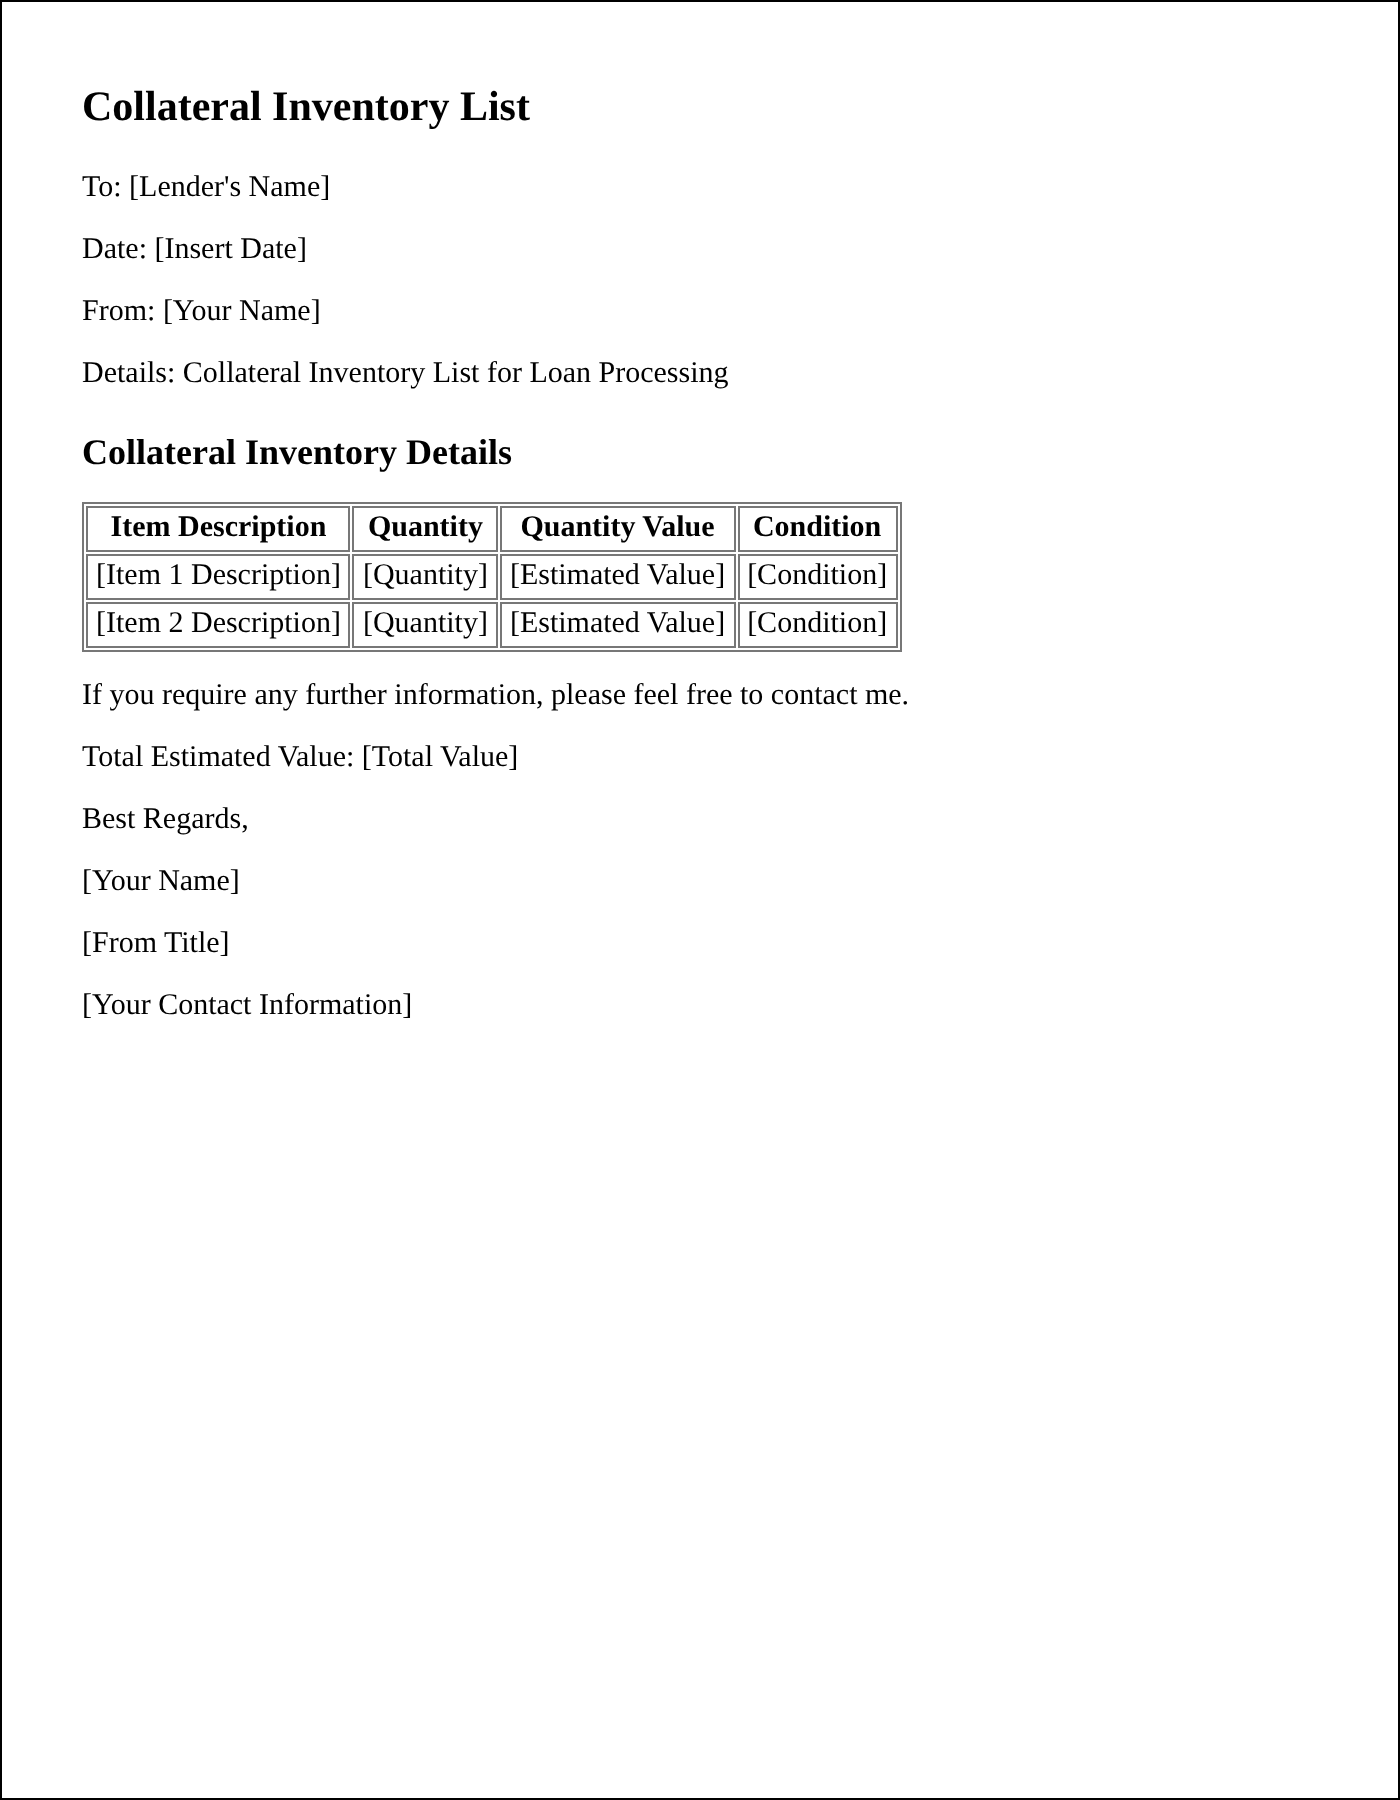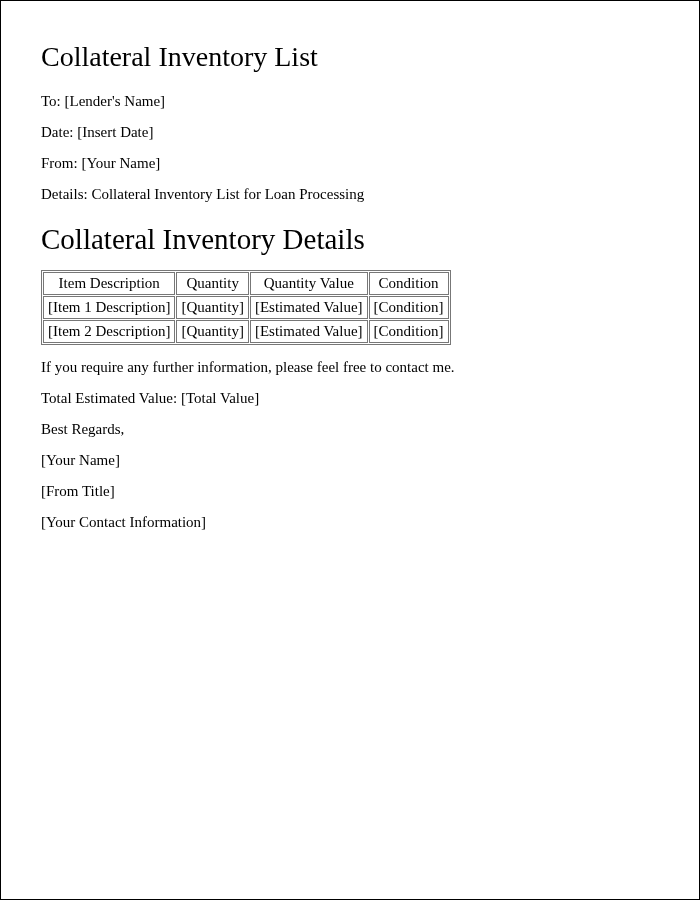--- a/index.html
+++ b/index.html
@@ -10,47 +10,47 @@
     }
     .page {
       width: 700px;
       height: 900px;
       box-sizing: border-box;
       border: 1px solid #000;
       padding: 30px 40px;
       margin: 0;
     }
     h1 {
-      font-size: 28px;
-      font-weight: normal;
+      font-size: 21px;
+      font-weight: bold;
       margin: 10px 0 20px 0;
     }
     h2 {
-      font-size: 29px;
-      font-weight: normal;
+      font-size: 18px;
+      font-weight: bold;
       margin: 20px 0 14px 0;
     }
     p {
       font-size: 15px;
       margin: 14px 0;
     }
     table {
       border-collapse: separate;
       border-spacing: 1px;
       border: 1px solid #777;
       font-size: 15px;
     }
     th, td {
       border: 1px solid #777;
       padding: 2px 4px;
       text-align: center;
       white-space: nowrap;
     }
     th {
-      font-weight: normal;
+      font-weight: bold;
       text-align: center;
     }
   </style>
 </head>
 <body>
 
 <div class="page">
 
   <h1>Collateral Inventory List</h1>
 

